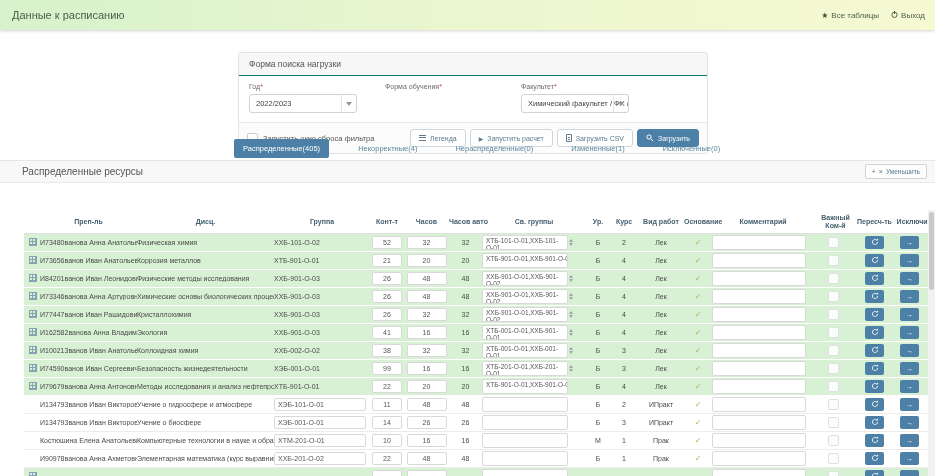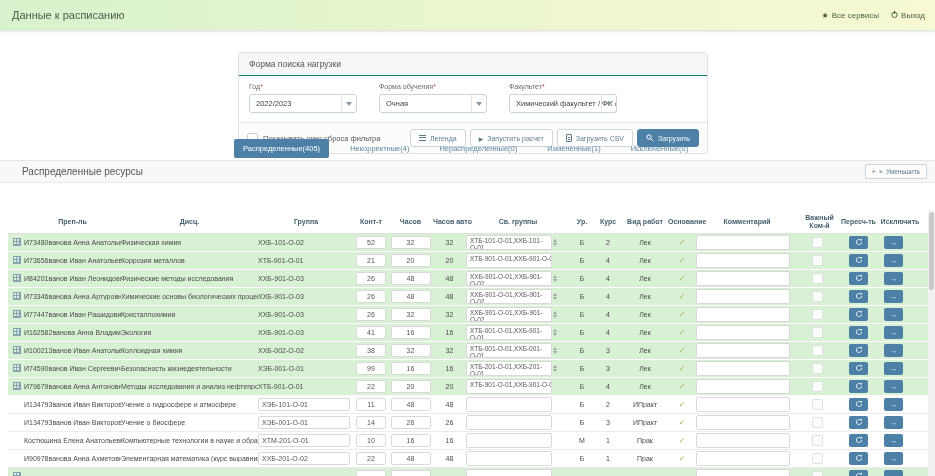--- a/index.html
+++ b/index.html
@@ -12,21 +12,21 @@
     background:linear-gradient(90deg,#d7f2cc,#eef7cf 60%,#f6f9d2);
     box-shadow:0 1px 3px rgba(0,0,0,.18); display:flex; align-items:center; z-index:5; }
   .topbar-title { font-size:11px; color:#4c5b4c; margin-left:12px; }
   .topbar-links { margin-left:auto; margin-right:10px; display:flex; gap:12px; align-items:center; }
   .toplink { font-size:8px; color:#4f6149; display:flex; align-items:center; gap:3px; cursor:pointer; }
   .star { font-size:8px; color:#3f513b; }
 
   
   .panel { position:absolute; left:238px; top:52px; width:470px; border:1px solid #e2e2e2; border-radius:3px; background:#fff; }
   .panel-header { background:#f7f7f7; border-bottom:1px solid #0f766e; padding:6px 10px; font-size:8.5px; color:#555; border-radius:3px 3px 0 0; }
-  .panel-body { display:flex; gap:22px; padding:7px 10px 9px 10px; }
+  .panel-body { display:flex; gap:28px; padding:7px 10px 9px 10px; }
   .field { width:108px; }
   .field-label { font-size:7px; color:#6b6b6b; margin-bottom:4px; }
   .req { color:#cc4437; }
   .sel { position:relative; height:19px; border:1px solid #ccd3d8; border-radius:3px; background:#fff;
     display:flex; align-items:center; padding:0 18px 0 6px; font-size:7.5px; color:#444; overflow:hidden; white-space:nowrap; cursor:pointer; }
   .sel-chev { position:absolute; right:0; top:0; bottom:0; width:15px; border-left:1px solid #e2e6e9; display:flex; align-items:center; justify-content:center; }
   .tri-down { width:0; height:0; border-left:3px solid transparent; border-right:3px solid transparent; border-top:4px solid #8a9aa5; }
   .panel-footer { border-top:1px solid #e8e8e8; background:#fcfcfc; padding:6px 8px; display:flex; align-items:center; border-radius:0 0 3px 3px; }
   .chkwrap { display:flex; align-items:center; gap:5px; font-size:7.5px; color:#555; }
   .cb { appearance:none; -webkit-appearance:none; width:11px; height:11px; border:1px solid #c9ced2; border-radius:2px; background:#fff; cursor:pointer; }
@@ -34,21 +34,21 @@
   .btn { height:18px; display:inline-flex; align-items:center; gap:4px; padding:0 8px; font-size:7px; color:#5b7a8c;
     background:#fff; border:1px solid #cfd6da; border-radius:3px; cursor:pointer; white-space:nowrap; }
   .btn.primary { background:#4d80a6; border-color:#4d80a6; color:#fff; }
   .ico-lines { width:7px; height:6px; border-top:1.5px solid #5b7a8c; border-bottom:1.5px solid #5b7a8c; position:relative; }
   .ico-lines:after { content:""; position:absolute; left:0; right:0; top:1.2px; border-top:1.5px solid #5b7a8c; }
   .ico-play { font-size:6px; color:#5b7a8c; }
   .ico-doc { width:6px; height:8px; border:1px solid #5b7a8c; border-radius:1px; position:relative; }
   .ico-doc:after { content:""; position:absolute; left:1px; top:2px; width:2.5px; border-top:1px solid #5b7a8c; box-shadow:0 2px 0 #5b7a8c; }
 
   
-  .tabs { position:absolute; left:234px; top:139px; display:flex; align-items:flex-start; gap:12px; }
+  .tabs { position:absolute; left:234px; top:139px; display:flex; align-items:flex-start; gap:20px; }
   .tab { font-size:7.5px; color:#5d87a1; padding:5px 9px; cursor:pointer; white-space:nowrap; }
   .tab.active { background:#4d80a6; color:#fff; border-radius:2px; }
 
   
   .section-bar { position:absolute; left:0; top:160px; width:935px; height:23px; background:#f8f8f8;
     border-top:1px solid #e5e5e5; border-bottom:1px solid #e9e9e9; display:flex; align-items:center; }
   .section-title { font-size:10px; color:#555; margin-left:22px; }
   .collapse-btn { margin-left:auto; margin-right:8px; height:15px; display:flex; align-items:center; gap:3px;
     border:1px solid #ccd4d9; border-radius:2px; background:#fdfdfd; padding:0 6px; font-size:6.5px; color:#5b7a8c; cursor:pointer; }
   .ci { font-size:7px; line-height:7px; color:#5b7a8c; }
@@ -57,21 +57,21 @@
   .tsearch { position:absolute; left:0; top:186px; width:935px; height:24px; display:flex; align-items:center; }
   .tsearch input { margin-left:25px; width:672px; height:19px; border:1px solid #d9d9d9; border-radius:2px;
     font-size:7.5px; padding:0 6px; color:#555; font-family:inherit; }
   .tsearch input::placeholder { color:#9aa0a3; }
   .sbtn { height:19px; width:68px; border:1px solid #ccd4d9; border-radius:2px; background:#fff;
     display:flex; align-items:center; justify-content:center; cursor:pointer; }
   .sbtn + .sbtn { margin-left:10px; }
   .sbtn:first-of-type { margin-left:10px; }
 
   
-  .grid-cols { display:grid; grid-template-columns:16px 97px 137px 96px 34px 45px 33px 104px 24px 28px 46px 28px 102px 43px 35px 48px; margin-left:8px; }
+  .grid-cols { display:grid; grid-template-columns:16px 97px 137px 96px 34px 45px 33px 104px 24px 28px 46px 28px 102px 43px 35px 48px; margin-left:24px; }
   .thead { position:absolute; top:210px; left:0; width:928px; height:24px; align-items:center; border-bottom:1px solid #e0e0e0; background:#fff; }
   .thead span { font-size:7px; font-weight:bold; color:#44606e; text-align:center; white-space:nowrap; line-height:1.1; }
   .thead span.w-wrap { white-space:normal; }
   .tbody { position:absolute; top:234px; left:0; width:928px; }
   .trow { height:18px; align-items:center; }
   .row-green { background:#d8f1d4; border-bottom:1px solid #fff; }
   .row-white { background:#fff; border-bottom:1px solid #ececec; }
   .cell { font-size:7px; color:#4a4a4a; overflow:hidden; white-space:nowrap; }
   .c-center { text-align:center; }
   .drag { display:inline-block; width:8px; height:8px; margin-left:5px; border:1px solid #85a3b2;
@@ -103,21 +103,21 @@
 </head>
 <body>
 
 <div class="screen">
 
   <div class="topbar">
     <span class="topbar-title">Данные к расписанию</span>
     <div class="topbar-links">
       <span class="toplink">
         <span class="star">★</span>
-        <span>Все сервисы</span>
+        <span>Все таблицы</span>
       </span>
       <span class="toplink">
         <span>
           <svg width="7" height="7" viewBox="0 0 8 8">
               <circle cx="4" cy="4.4" r="3" fill="none" stroke="#3f513b" stroke-width="1"></circle>
               <path d="M4 0v3.2" stroke="#3f513b" stroke-width="1.2"></path>
             </svg>
         </span>
         <span>Выход</span>
       </span>
@@ -131,41 +131,35 @@
         <div class="field-label"><span>Год</span><span class="req">*</span></div>
         <div class="sel">
           <span>2022/2023</span>
           <span class="sel-chev">
               <span class="tri-down"></span>
             </span>
         </div>
       </div>
       <div class="field">
         <div class="field-label"><span>Форма обучения</span><span class="req">*</span></div>
-        <div class="sel">
-          <span>Очная</span>
-          <span class="sel-chev">
-              <span class="tri-down"></span>
-            </span>
-        </div>
       </div>
       <div class="field">
         <div class="field-label"><span>Факультет</span><span class="req">*</span></div>
         <div class="sel">
           <span>Химический факультет / ФХ / –</span>
           <span class="sel-chev">
               <span class="tri-down"></span>
             </span>
         </div>
       </div>
     </div>
     <div class="panel-footer">
       <label class="chkwrap">
         <input type="checkbox" class="cb" style="">
-        <span>Показывать окно сброса фильтра</span>
+        <span>Запустить окно сброса фильтра</span>
       </label>
       <div class="fbtns">
         <button class="btn">
           <span class="ico-lines"></span>
           <span>Легенда</span>
         </button>
         <button class="btn">
           <span class="ico-play">▶</span>
           <span>Запустить расчет</span>
         </button>

